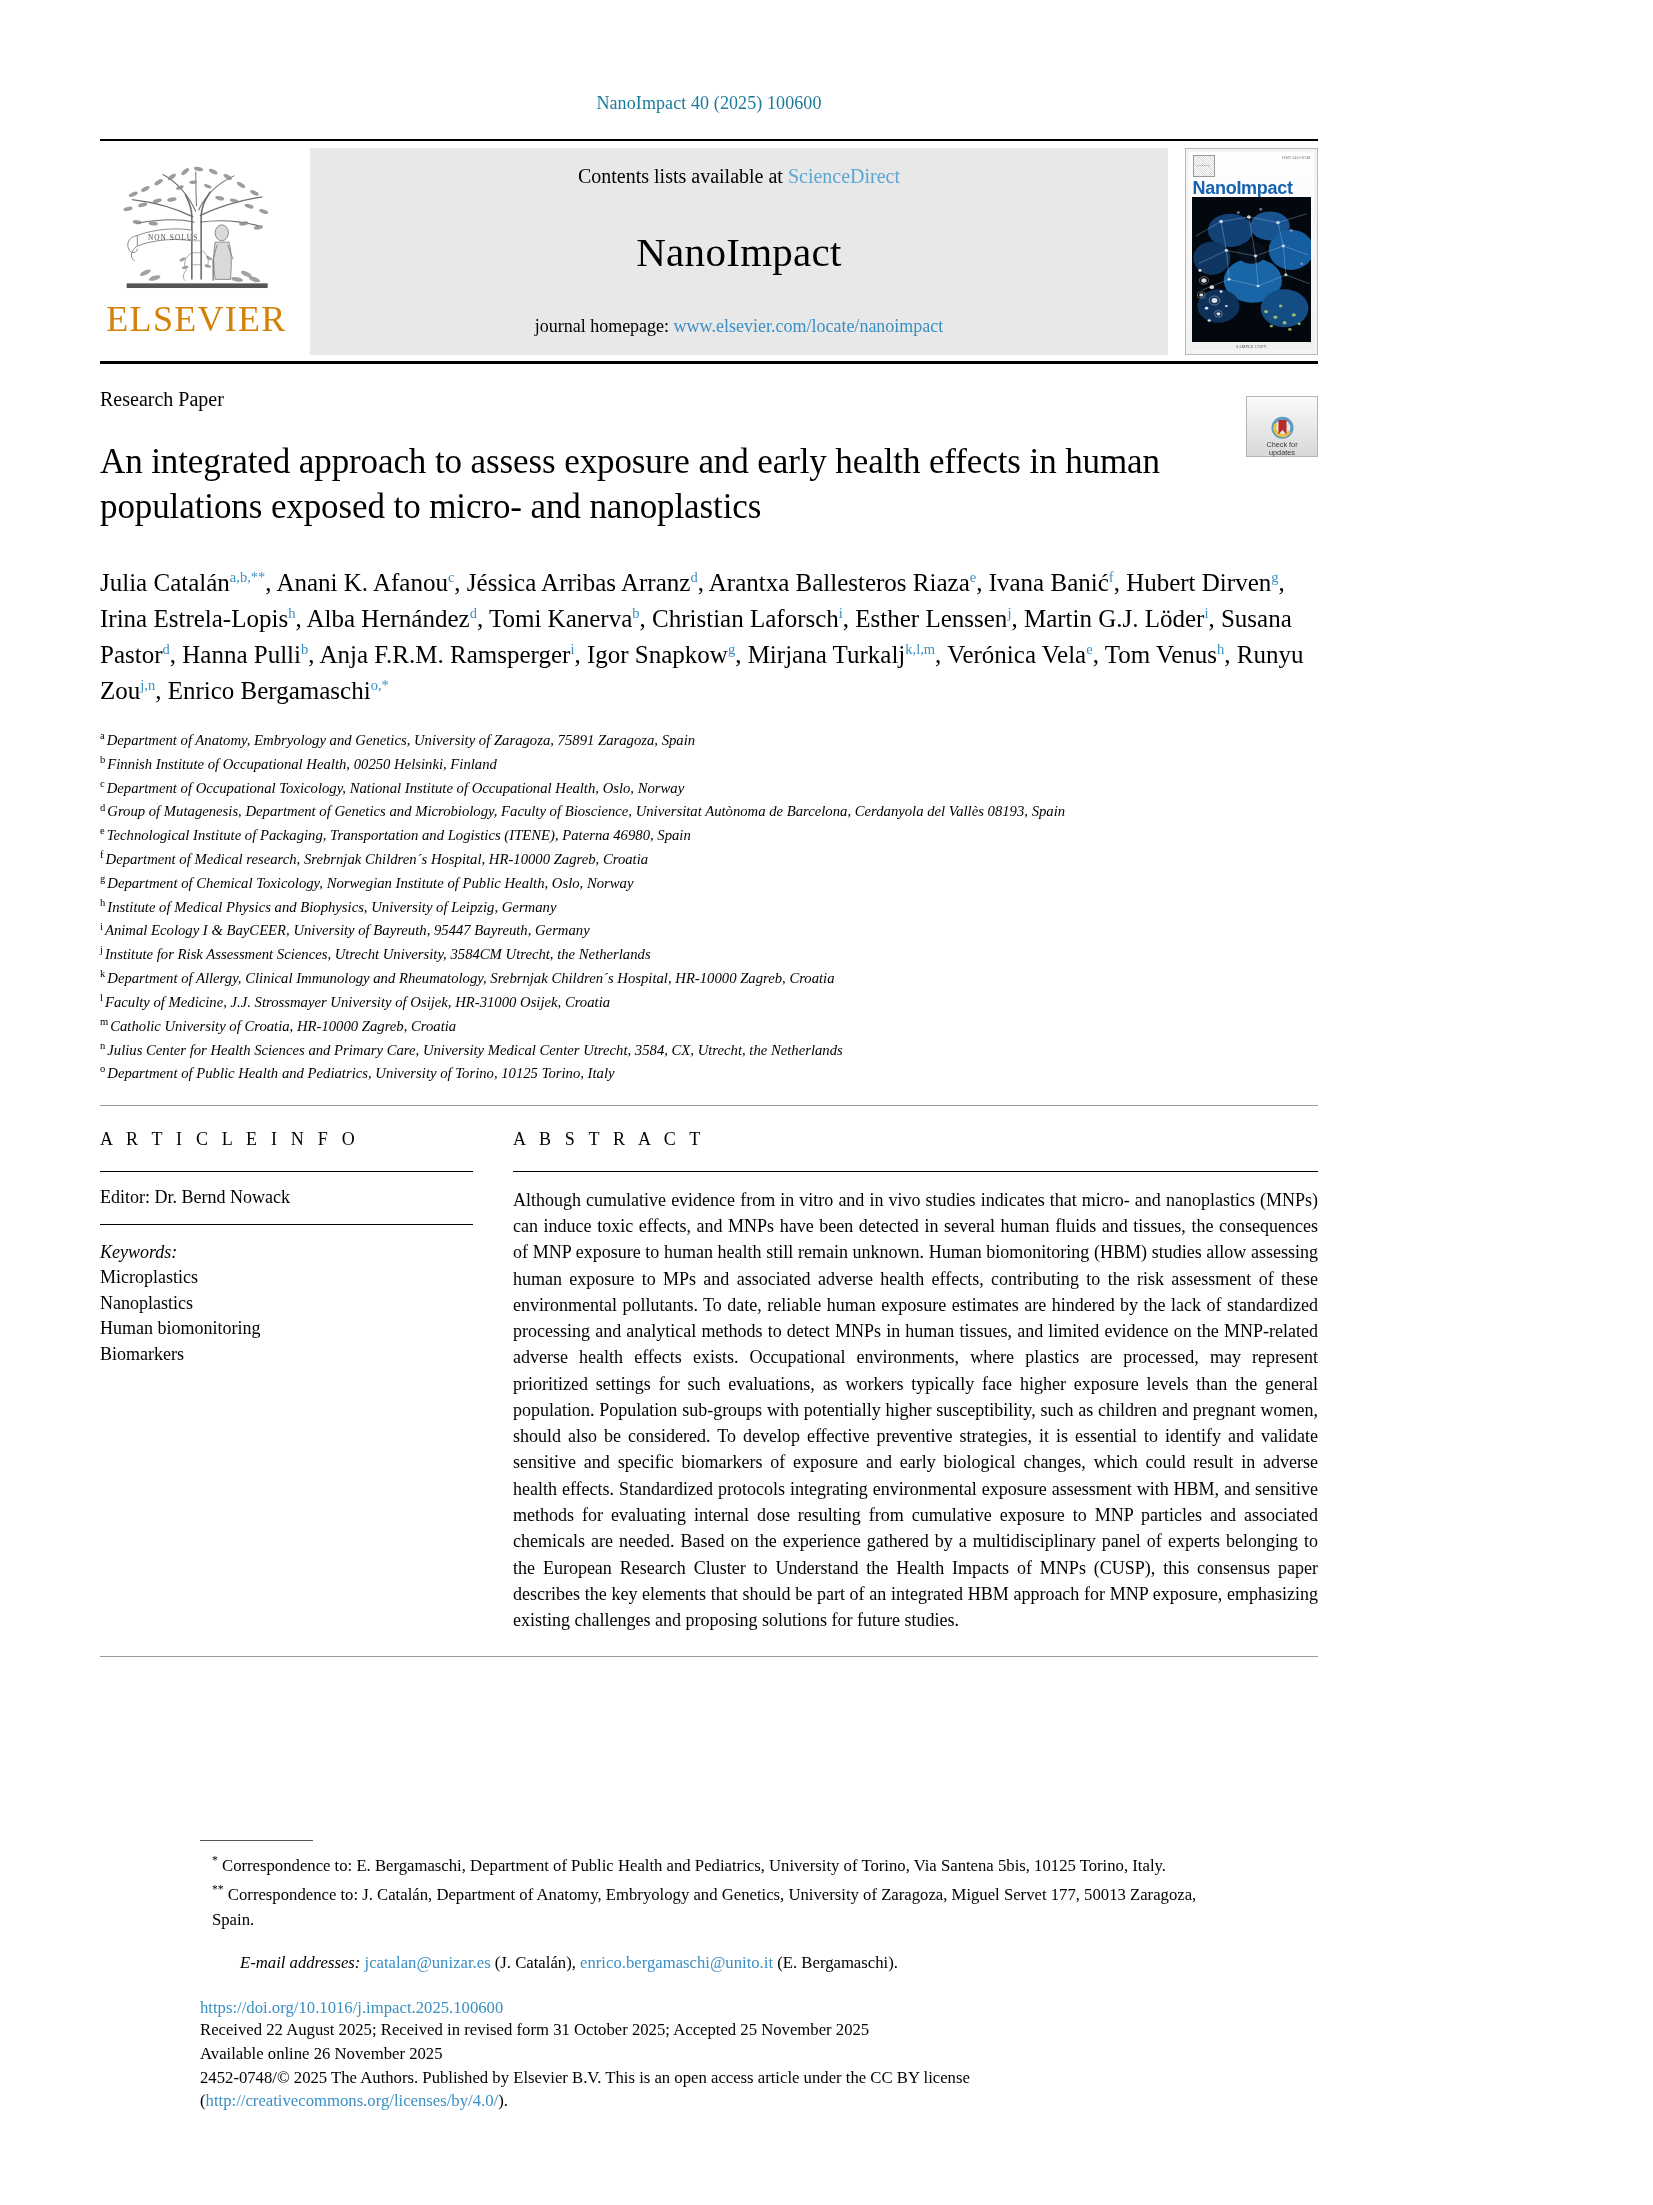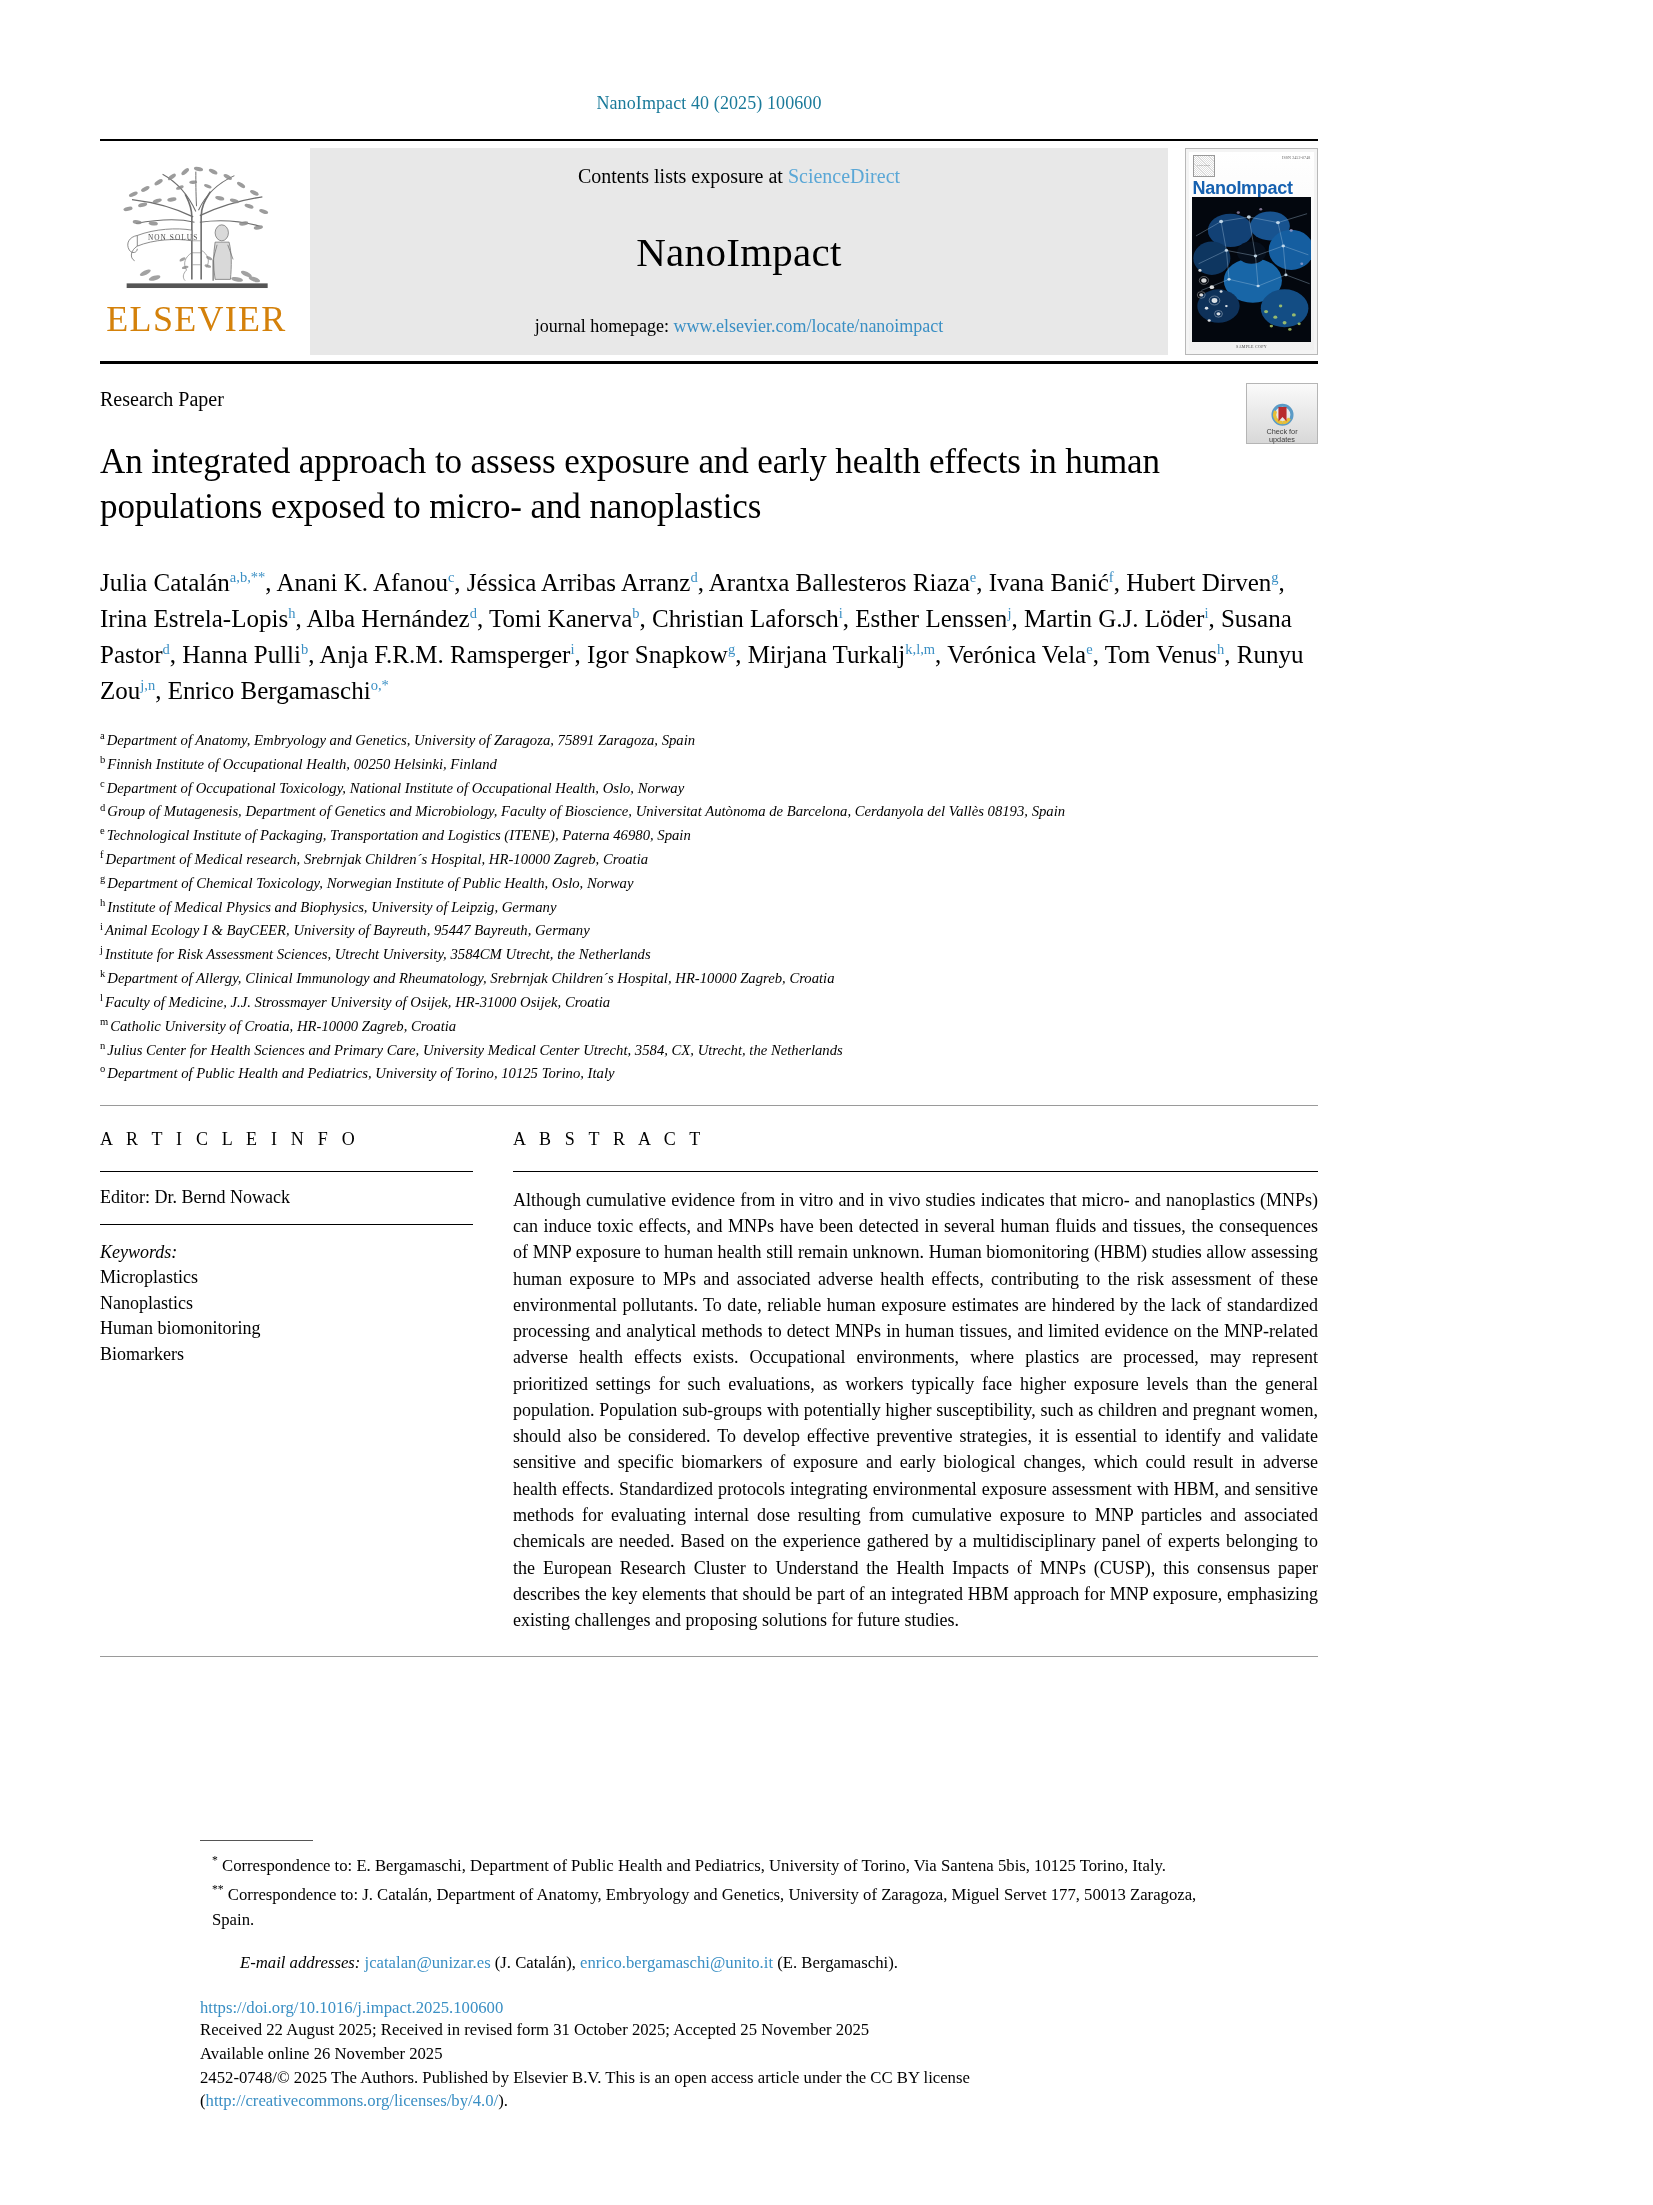--- a/index.html
+++ b/index.html
@@ -156,21 +156,21 @@
     position: relative;
     padding-top: 24px;
   }
   .paper-type {
     font-size: 20px;
     margin-bottom: 29px;
   }
   .crossmark {
     position: absolute;
     right: 0;
-    top: 19px;
+    top: 32px;
     width: 72px;
     height: 61px;
     border: 0.7px solid #b5b5b5;
     background: linear-gradient(180deg,#fafafa 0%,#d8d8d8 100%);
     display:flex;
     flex-direction: column;
     align-items:center;
     justify-content: flex-start;
     box-sizing: border-box;
     padding-top: 19px;
@@ -390,21 +390,21 @@
             <ellipse cx="186" cy="190" rx="9" ry="3.4" transform="rotate(10 186 190)"></ellipse>
           </g>
 
           <rect x="20" y="196" width="212" height="7" fill="#555"></rect>
         </svg>
         <div class="elsevier-word">ELSEVIER</div>
       </div>
 
       <div class="banner">
         <div class="banner-top">
-          <span>Contents lists exposure at </span><a class="sd-link">ScienceDirect</a>
+          <span>Contents lists available at </span><a class="sd-link">ScienceDirect</a>
         </div>
         <div class="banner-title">NanoImpact</div>
         <div class="banner-bottom">
           <span>journal homepage: </span><a class="home-link">www.elsevier.com/locate/nanoimpact</a>
         </div>
       </div>
 
       <div class="cover-thumb">
         <div class="cover-inner">
           <div class="cover-head">

